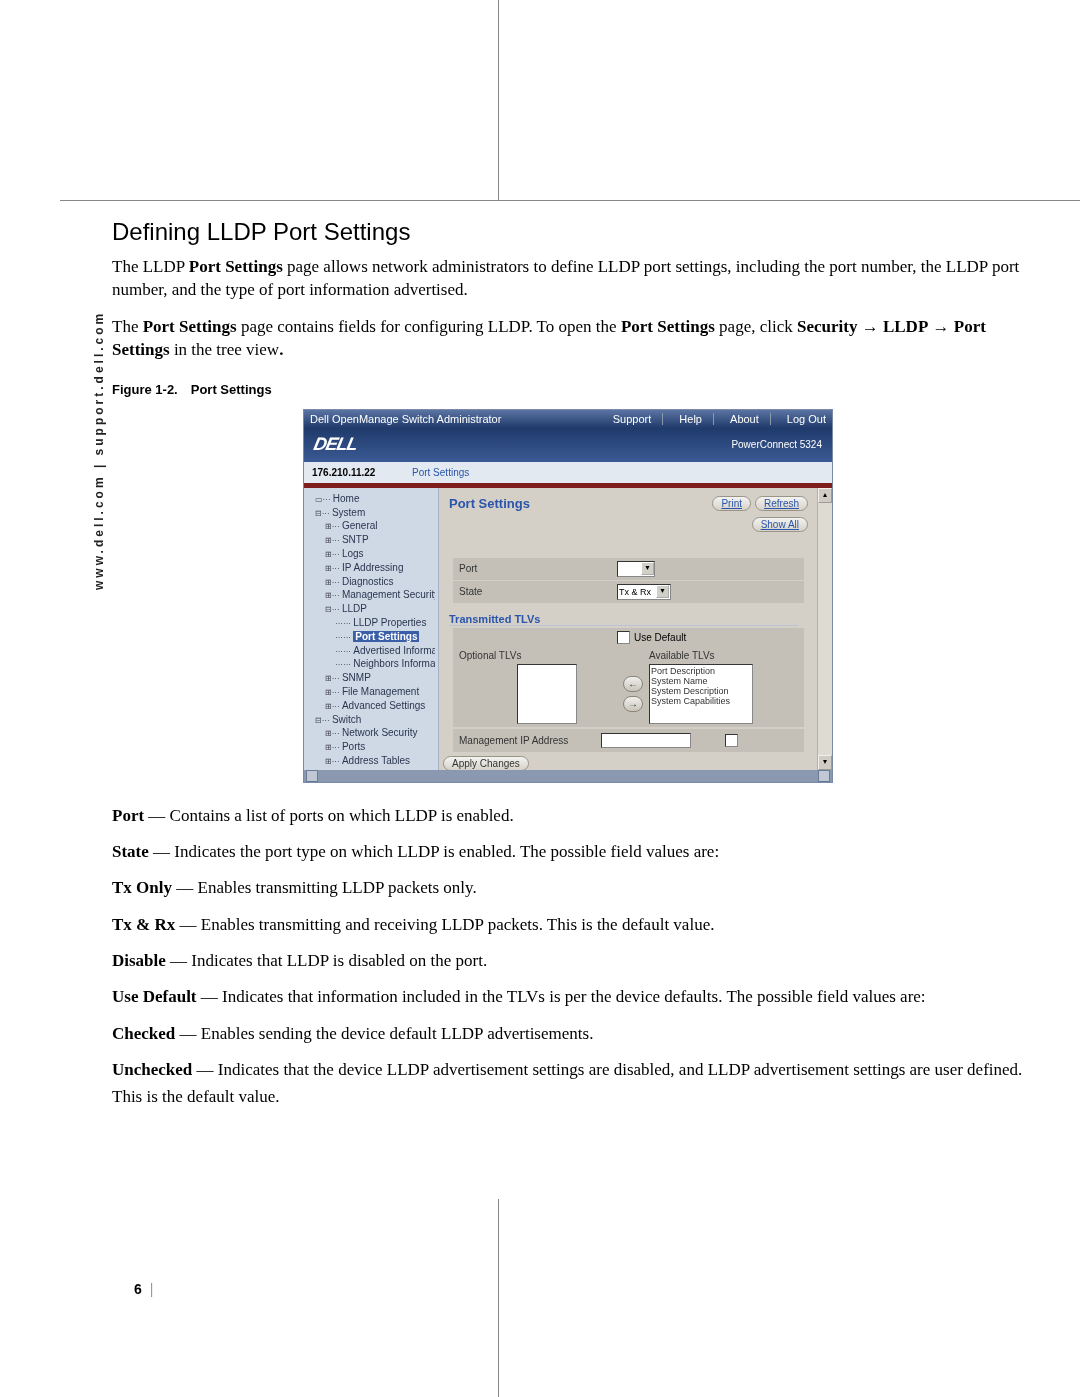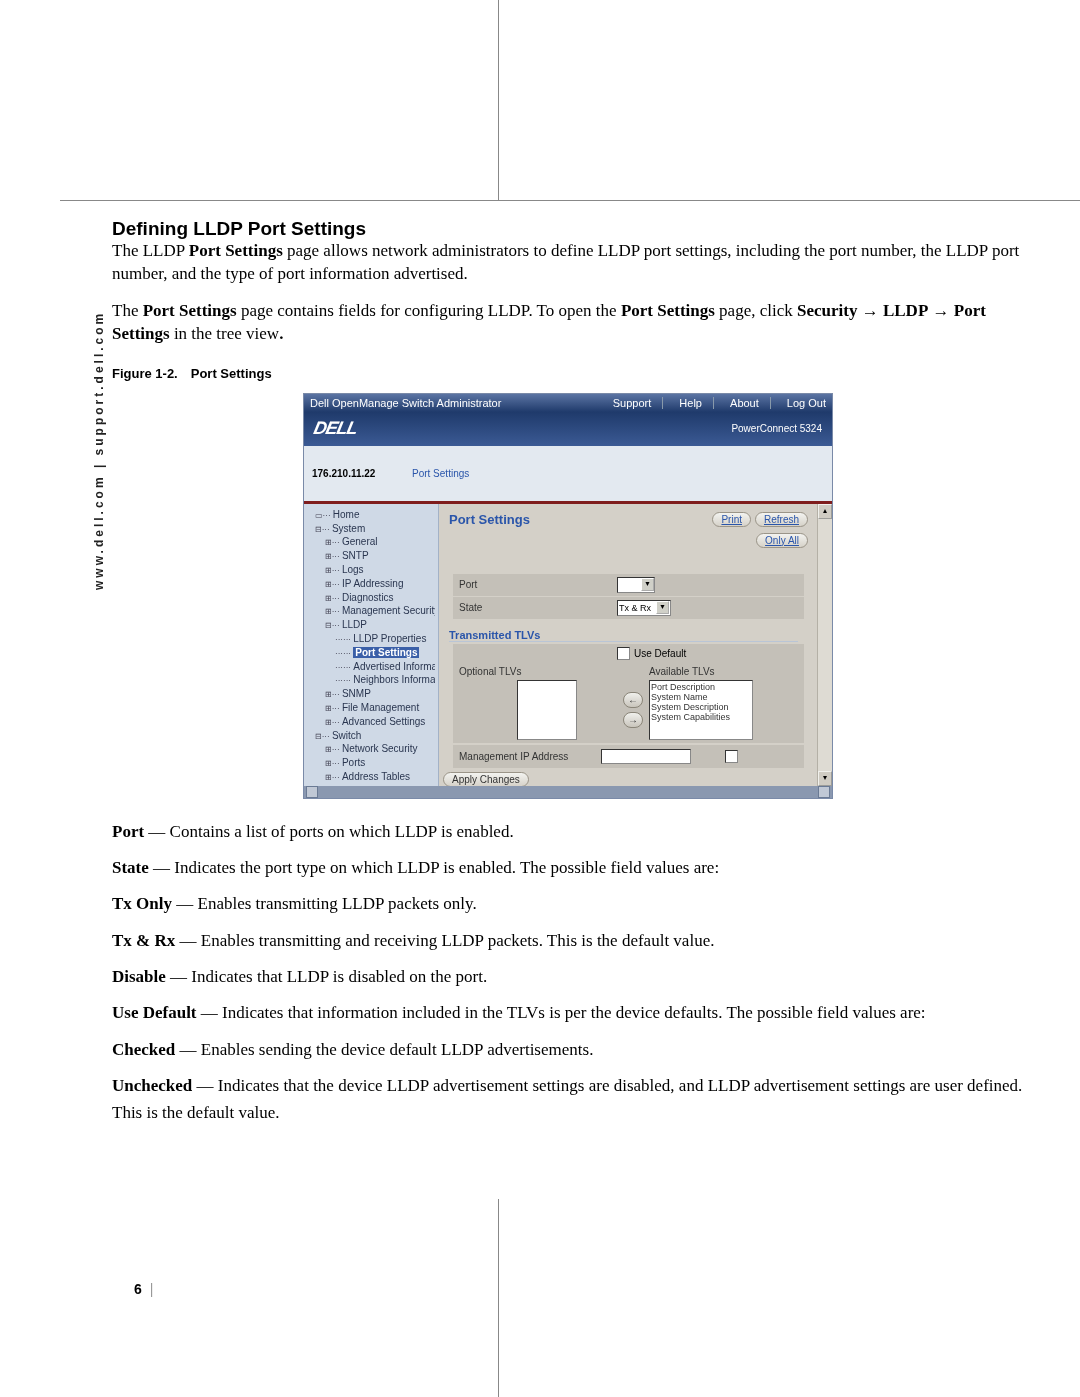--- a/index.html
+++ b/index.html
@@ -2,42 +2,42 @@
 <html><head>
 <meta charset="utf-8">
 <style>
 body{margin:0;background:#fff;font-family:Georgia,'Times New Roman',serif;color:#000}
 .page{width:1080px;height:1397px;position:relative;margin:0 auto;box-sizing:border-box}
 .vline-top{position:absolute;left:498px;top:0;width:1px;height:200px;background:#888}
 .vline-bot{position:absolute;left:498px;bottom:0;width:1px;height:198px;background:#888}
 .hrule{position:absolute;left:60px;right:0;top:200px;height:1px;background:#888}
 .side-text{position:absolute;left:92px;top:590px;transform:rotate(-90deg);transform-origin:left top;font-family:Arial,Helvetica,sans-serif;font-weight:bold;letter-spacing:3px;font-size:12px;color:#222}
 .content{position:absolute;left:112px;top:218px;right:56px}
-h2{font-family:Arial,Helvetica,sans-serif;font-weight:bold;font-size:19px;margin:0 0 0}
+h2{font-family:Arial,Helvetica,sans-serif;font-weight:normal;font-size:24px;margin:0 0 10px}
 p.body{font-size:17px;line-height:1.35;margin:0 0 14px}
 .fig-cap{font-family:Arial,Helvetica,sans-serif;font-weight:bold;font-size:13px;margin:20px 0 12px}
 .fig-wrap{display:flex;justify-content:center;margin:8px 0 20px}
 .field-list{font-size:17px;line-height:1.55}
 .field-list p{margin:0 0 10px}
 .f-term{font-weight:bold}
 .indent1{margin-left:28px}
 .bold{font-weight:bold}
 .page-num{position:absolute;left:134px;bottom:100px;font-family:Arial,Helvetica,sans-serif;font-size:14px}
 .page-num .n{font-weight:bold}
 .page-num .bar{color:#999;margin:0 8px}
 
 
 .mock{width:528px;border:1px solid #7a8aa8;background:#d0dbe6;font-family:Tahoma,Arial,sans-serif;font-size:10px}
 .mock .titlebar{background:linear-gradient(#5b74a3,#1f3a6b);color:#fff;display:flex;justify-content:space-between;padding:3px 6px;font-size:11px}
 .mock .titlebar .tlinks span{margin-left:8px}
 .mock .titlebar .tlinks span+span{border-left:1px solid #89a;padding-left:16px}
 .logo-row{background:linear-gradient(#1f3a6b,#3b5a94);color:#fff;display:flex;justify-content:space-between;align-items:center;padding:4px 10px;height:26px}
 .logo-row .dell-logo{font-family:Arial;font-weight:bold;font-style:italic;font-size:18px;letter-spacing:-1px}
 .logo-row .dell-logo .sl{display:inline-block;transform:skewX(-12deg)}
-.crumb{background:#e3e9f0;padding:22px 8px;display:flex;font-size:10px;border-bottom:3px solid #7f1d1d}
+.crumb{background:#e3e9f0;padding:5px 8px;display:flex;font-size:10px;border-bottom:5px solid #7f1d1d}
 .crumb .ip{font-weight:bold;color:#000;width:100px}
 .crumb .bc{color:#2a55aa}
 .mock-body{display:flex;height:282px;overflow:hidden}
 .tree{width:128px;background:#cfd9e6;padding:4px 3px;color:#2a3650;line-height:1.35;border-right:1px solid #a3b2c7}
 .tree .ti{white-space:nowrap}
 .tree .lv1{padding-left:8px}
 .tree .lv2{padding-left:18px}
 .tree .lv3{padding-left:28px}
 .tree .exp{color:#445}
 .tree .sel{background:#3a5fa8;color:#fff;padding:0 2px;font-weight:bold}
@@ -143,21 +143,21 @@
               </div>
             <div class="main-inner">
               <div class="hdr">
                 <span class="ptitle">Port Settings</span>
                 <span class="hbtns">
                   <span class="pill">Print</span>
                   <span class="pill">Refresh</span>
                 </span>
               </div>
               <div class="sa">
-                  <span class="pill">Only All</span>
+                  <span class="pill">Show All</span>
                 </div>
 
               <div style="height:18px"></div>
               <div class="form-row">
                 <span class="lbl">Port</span>
                 <span class="sel-box">
                     <span class="dd-btn">▼</span>
                   </span>
               </div>
               <div class="form-row">

